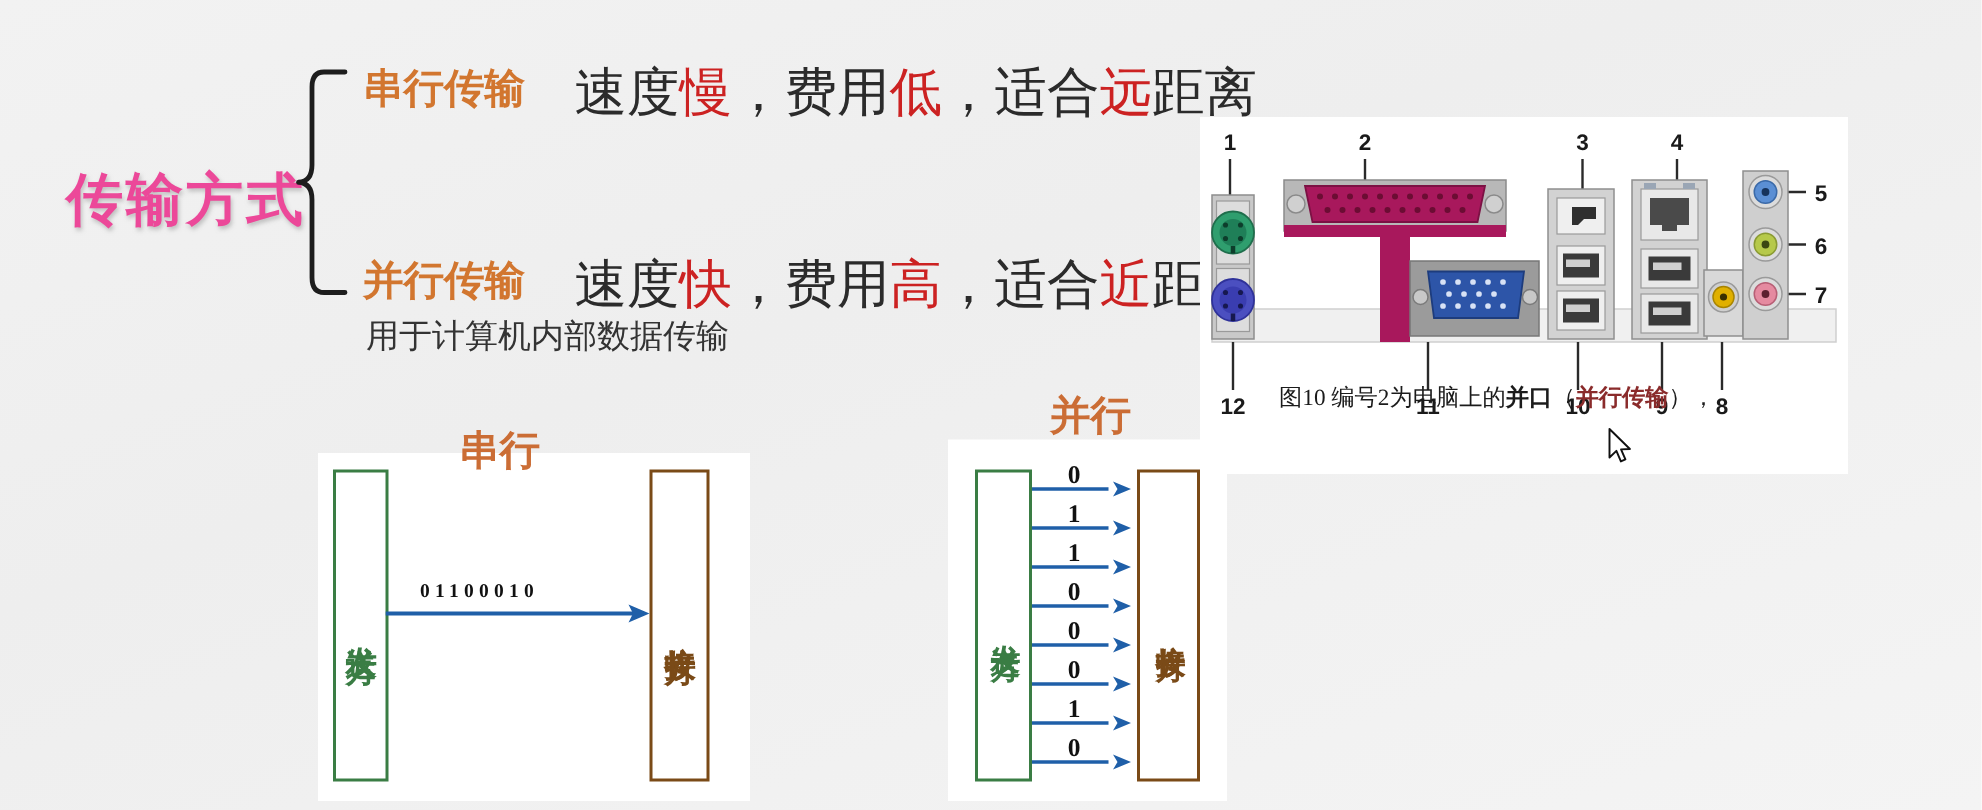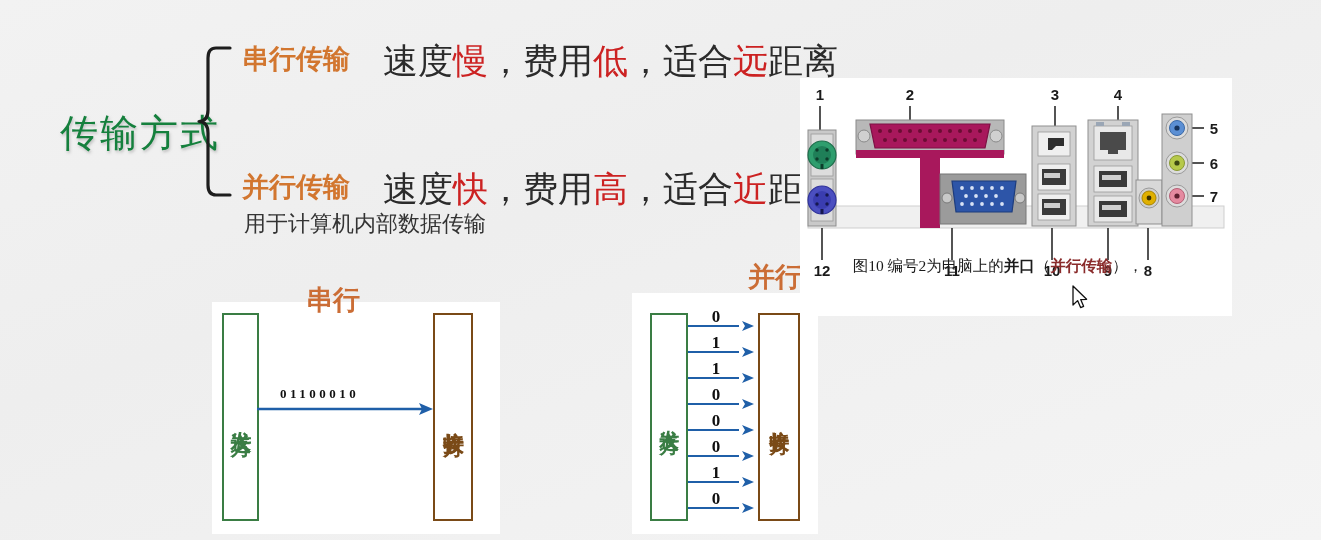--- a/index.html
+++ b/index.html
@@ -6,23 +6,23 @@
   body{
     width:1321px;height:540px;overflow:hidden;position:relative;
     background:linear-gradient(160deg,#f2f2f2 0%,#eeeeee 40%,#f4f4f4 100%);
     font-family:"Liberation Sans","DejaVu Sans",sans-serif;
   }
   .stage{position:absolute;inset:0;}
   .abs{position:absolute;}
 
   
   #root-title{
-    left:60px;top:108px;width:190px;
-    font-family:"Liberation Serif","DejaVu Serif",serif;
-    font-size:38px;font-weight:normal;color:#15803d;letter-spacing:2px;
+    left:44px;top:108px;width:190px;
+    font-family:"Liberation Serif","DejaVu Serif",serif;
+    font-size:38px;font-weight:bold;color:#ec4899;letter-spacing:2px;
     text-shadow:1px 2px 3px rgba(150,150,150,.55);
     white-space:nowrap;
   }
   #brace{left:196px;top:44px;}
 
   .branch-label{
     font-family:"Liberation Serif","DejaVu Serif",serif;
     font-size:27px;font-weight:bold;color:#d2762f;white-space:nowrap;
   }
   .branch-desc{
@@ -43,21 +43,21 @@
   
   .panel{background:#ffffff;}
   #serial-panel{left:212px;top:302px;width:288px;height:232px;}
   #parallel-panel{left:632px;top:293px;width:186px;height:241px;}
 
   .diagram-title{
     font-family:"Liberation Serif","DejaVu Serif",serif;
     font-size:27px;font-weight:bold;color:#cb6d35;white-space:nowrap;
   }
   #title-serial{left:306px;top:282px;}
-  #title-parallel{left:700px;top:259px;margin-left:48px;}
+  #title-parallel{left:700px;top:259px;}
 
   .node{
     display:flex;align-items:center;justify-content:center;
     background:#fff;box-sizing:border-box;
   }
   .node span{
     font-family:"Liberation Serif","DejaVu Serif",serif;
     font-weight:bold;writing-mode:vertical-rl;text-orientation:upright;
     line-height:1.18;letter-spacing:2px;
   }

